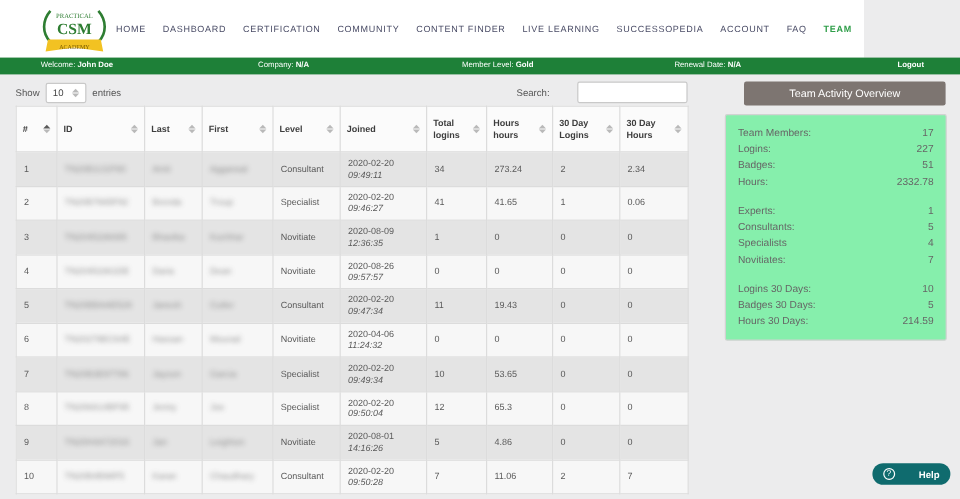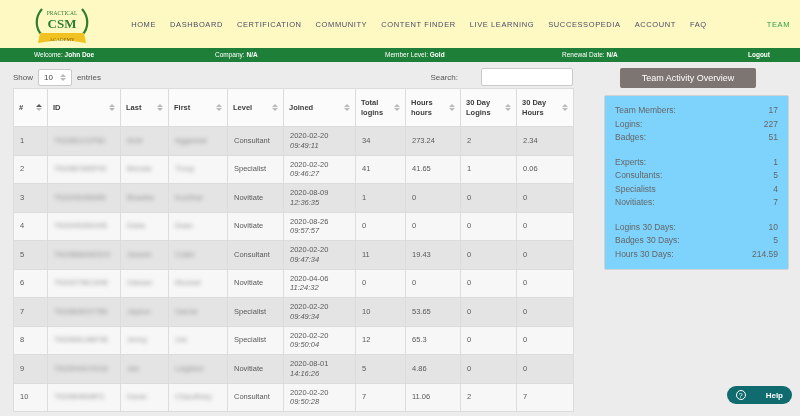--- a/index.html
+++ b/index.html
@@ -5,28 +5,28 @@
   * { margin:0; padding:0; box-sizing:border-box; }
   html,body { width:800px; height:416px; }
   body {
     font-family:"Liberation Sans", sans-serif;
     background:#ececed;
     position:relative;
     overflow:hidden;
     color:#444;
   }
   
-  .top-header { position:absolute; left:0; top:0; width:800px; height:48px; background:#fef9c3; }
+  .top-header { position:absolute; left:0; top:0; width:720px; height:48px; background:#ffffff; }
   .logo { position:absolute; left:26px; top:2px; }
   .nav { position:absolute; right:10px; top:0; height:48px; display:flex; align-items:center; gap:14px; }
   .nav a {
     font-size:7.5px; letter-spacing:.6px; text-decoration:none;
     color:#4a4c66; font-weight:500; white-space:nowrap;
   }
-  .nav a.active { color:var(--accent-green); font-weight:400;margin-left:46px; }
+  .nav a.active { color:var(--accent-green); font-weight:700; }
   
   .member-bar { position:absolute; left:0; top:48px; width:800px; height:14px; background:var(--green); color:#fff; font-size:6.5px; }
   .member-bar .item { position:absolute; top:0; line-height:14px; white-space:nowrap; }
   .member-bar b { font-weight:700; }
   .mb-welcome { left:34px; } .mb-company { left:215px; } .mb-level { left:385px; } .mb-renewal { left:562px; }
   .mb-logout { right:30px; font-weight:700; cursor:pointer; }
   
   .show-group { position:absolute; left:13px; top:69px; display:flex; align-items:center; gap:5px; font-size:8px; color:#555; }
   .page-select { display:inline-flex; align-items:center; gap:4px; background:#fff; border:1px solid #c9c9c9; border-radius:2px; padding:2px 5px; height:17px; font-size:8px; color:#444; }
   .search-group { position:absolute; right:227px; top:68px; display:flex; align-items:center; gap:23px; font-size:8px; color:#555; }
@@ -42,28 +42,28 @@
   .team-table th { background:#fbfbfb; color:#3d3d3d; font-weight:700; height:38px; padding:4px 5px; }
   .th-inner { display:flex; align-items:center; justify-content:space-between; }
   .th-label { line-height:1.25; }
   .team-table td { padding:4px 6px; color:#5a5a5a; line-height:1.3; height:27px; }
   .team-table tr.odd  td { background:#e4e4e4; }
   .team-table tr.even td { background:#f7f7f7; }
   .redacted { filter:blur(2px); opacity:.8; color:#7a7a7a; user-select:none; }
   .joined-time { color:#5a5a5a;font-style:italic; }
   
   .overview-title {
-    position:absolute; left:620px; top:68px; width:136px; height:20px;
+    position:absolute; left:620px; top:68px; width:168px; height:20px;
     background:var(--overview-header); color:#fff; font-size:9px;
     display:flex; align-items:center; justify-content:center;
     border-radius:2px; cursor:pointer;
   }
   .overview-panel {
     position:absolute; left:604px; top:95px; width:185px;
-    background:#7dd3fc; border:1px solid #d2d2d2; border-radius:2px;
+    background:#86efac; border:1px solid #d2d2d2; border-radius:2px;
     padding:8px 10px; font-size:8.5px; color:#666;
   }
   .ov-group { margin-bottom:11px; }
   .ov-group:last-child { margin-bottom:0; }
   .ov-row { display:flex; justify-content:space-between; line-height:13.5px; }
   
   .help-btn {
     position:absolute; right:8px; top:386px; height:18px;
     background:var(--help-teal); color:#fff; border-radius:9px;
     display:flex; align-items:center; gap:20px; padding:0 9px;
@@ -394,20 +394,24 @@
         <span class="ov-value">17</span>
       </div>
       <div class="ov-row">
         <span class="ov-label">Logins:</span>
         <span class="ov-value">227</span>
       </div>
       <div class="ov-row">
         <span class="ov-label">Badges:</span>
         <span class="ov-value">51</span>
       </div>
+      <div class="ov-row">
+        <span class="ov-label">Hours:</span>
+        <span class="ov-value">2332.78</span>
+      </div>
     </div>
     <div class="ov-group">
       <div class="ov-row">
         <span class="ov-label">Experts:</span>
         <span class="ov-value">1</span>
       </div>
       <div class="ov-row">
         <span class="ov-label">Consultants:</span>
         <span class="ov-value">5</span>
       </div>

